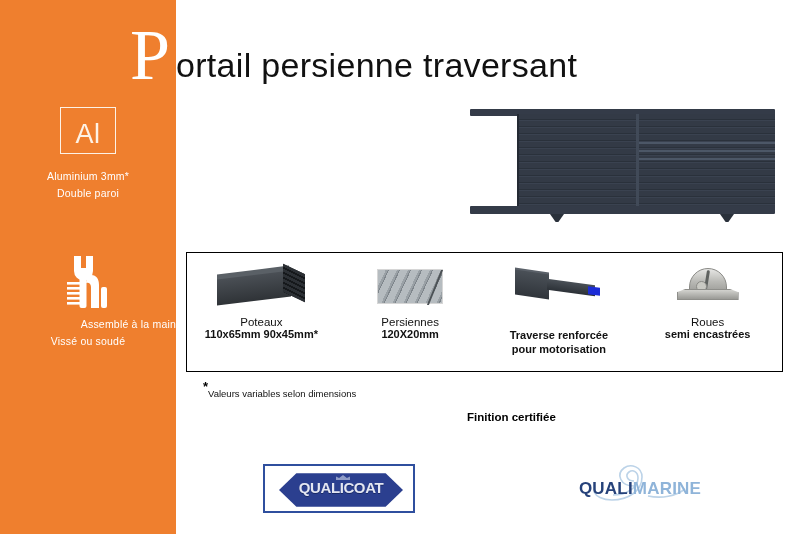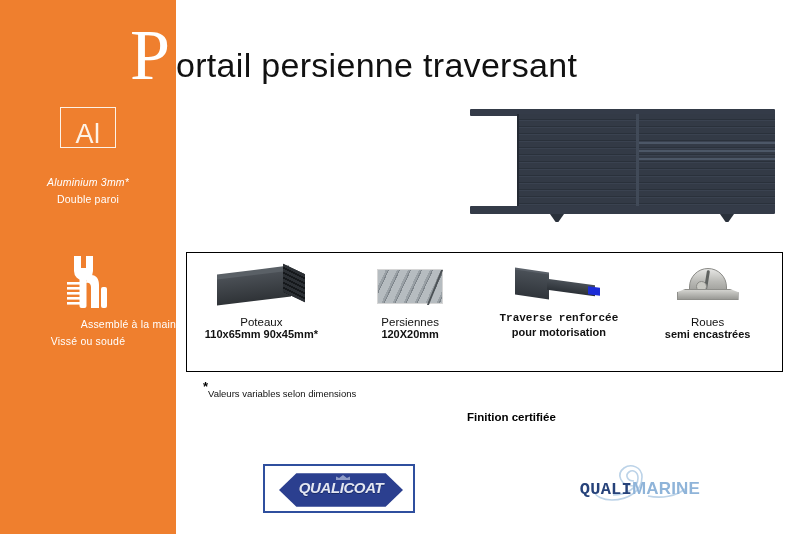--- a/index.html
+++ b/index.html
@@ -17,21 +17,21 @@
     width: 176px; height: 534px;
     background: #ef7f2e;
   }
   .side-block { position: absolute; left: 0; width: 176px; text-align: center; }
   .side-label {
     color: #ffffff; font-size: 10.5px; letter-spacing: .2px;
     line-height: 17px; font-weight: 400;
   }
   
   #al-square {
-    width: 56px; height: 41px; margin: 0 auto;
+    width: 56px; height: 47px; margin: 0 auto;
     border: 1.6px solid #fdf2e6;
   }
   #al-square span {
     display:block; line-height: 53px; font-size: 27px; color:#fdf2e6;
     font-weight: 300; letter-spacing: .5px;
   }
   
   #title-wrap { position: absolute; left: 130px; top: 28px; height: 58px; }
   #title-p {
     position:absolute; left:0; top:-9px;
@@ -166,21 +166,21 @@
   #footnote .star{ font-size:13px; font-weight:700; color:#000; vertical-align:super; }
   #footnote .txt{ font-size:9.5px; color:#111; }
   #fin-cert{
     position:absolute; left:438px; top:411px;
     font-size:11.5px; font-weight:700; color:#000;padding-left:29px;
   }
 
   
   #qualicoat{
     position:absolute; left:263px; top:464px; width:152px; height:49px;
-    border:2px solid #2f4f9e; background:#fff;font-style:italic;
+    border:2px solid #2f4f9e; background:#fff;
   }
   #qc-diamond{
     position:absolute; left:14px; top:5px; width:124px; height:38px;
     background:#2b3f8f;
     clip-path: polygon(0 50%, 14% 6%, 86% 6%, 100% 50%, 86% 94%, 14% 94%);
   }
   #qc-text{
     position:absolute; left:0; top:13px; width:152px; text-align:center;
     font-size:15px; font-weight:700; letter-spacing:-0.4px;
     color:#e3e6f2; text-shadow:0 1px 0 #1a2a66;
@@ -192,35 +192,35 @@
     clip-path: polygon(0 100%,0 30%,22% 60%,50% 0,78% 60%,100% 30%,100% 100%);
   }
 
   
   #qualimarine{ position:absolute; left:560px; top:460px; width:160px; height:56px; }
   #qm-swirl{ position:absolute; left:30px; top:0px; }
   #qm-text{
     position:absolute; left:0px; top:19px; width:160px; text-align:center;
     font-size:17px; font-weight:700; letter-spacing:.2px; white-space:nowrap;
   }
-  #qm-text .a{ color:#26427a;font-family:Liberation Mono, monospace; }
+  #qm-text .a{ color:#26427a; }
   #qm-text .b{ color:#8fb4d9; }
 </style>
 </head>
 <body>
 
 <div id="page">
 
   <div id="sidebar">
 
     <div class="side-block" style="top:107px;">
       <div id="al-square">
         <span>Al</span>
       </div>
-      <div class="side-label" style="margin-top:26px;font-style:italic;">Aluminium 3mm*</div>
+      <div class="side-label" style="margin-top:14px;">Aluminium 3mm*</div>
       <div class="side-label">Double paroi</div>
     </div>
 
     <div class="side-block" style="top:252px;">
       <div style="height:62px;display:flex;align-items:center;justify-content:center;">
         <svg width="62" height="58" viewBox="0 0 62 58" aria-hidden="true">
           <g fill="#ffffff">
             <path d="M17 2 h7 v12 h5 V2 h7 v15 a9.5 9.5 0 0 1 -19 0 Z"></path>
             <rect x="22.5" y="24" width="7" height="30" rx="2"></rect>
             <path d="M30 22 c8 -3 12 2 12 9 v23 h-8 V33 c0 -4 -3 -5 -5 -4 Z"></path>
@@ -282,21 +282,21 @@
 
     <div class="comp">
       <div class="comp-img">
         <div class="traverse">
           <div class="blk2"></div>
             <div class="blk"></div>
           <div class="arm"></div>
             <div class="tip"></div>
         </div>
       </div>
-      <div class="comp-t2" style="margin-top:0;font-family:Liberation Mono, monospace;">Traverse renforcée</div>
+      <div class="comp-t2" style="margin-top:17px;">Traverse renforcée</div>
       <div class="comp-t2" style="margin-top:2px;">pour motorisation</div>
     </div>
 
     <div class="comp">
       <div class="comp-img">
         <div class="roue">
           <div class="hub"></div>
             <div class="slot"></div>
             <div class="bolt"></div>
             <div class="base"></div>

